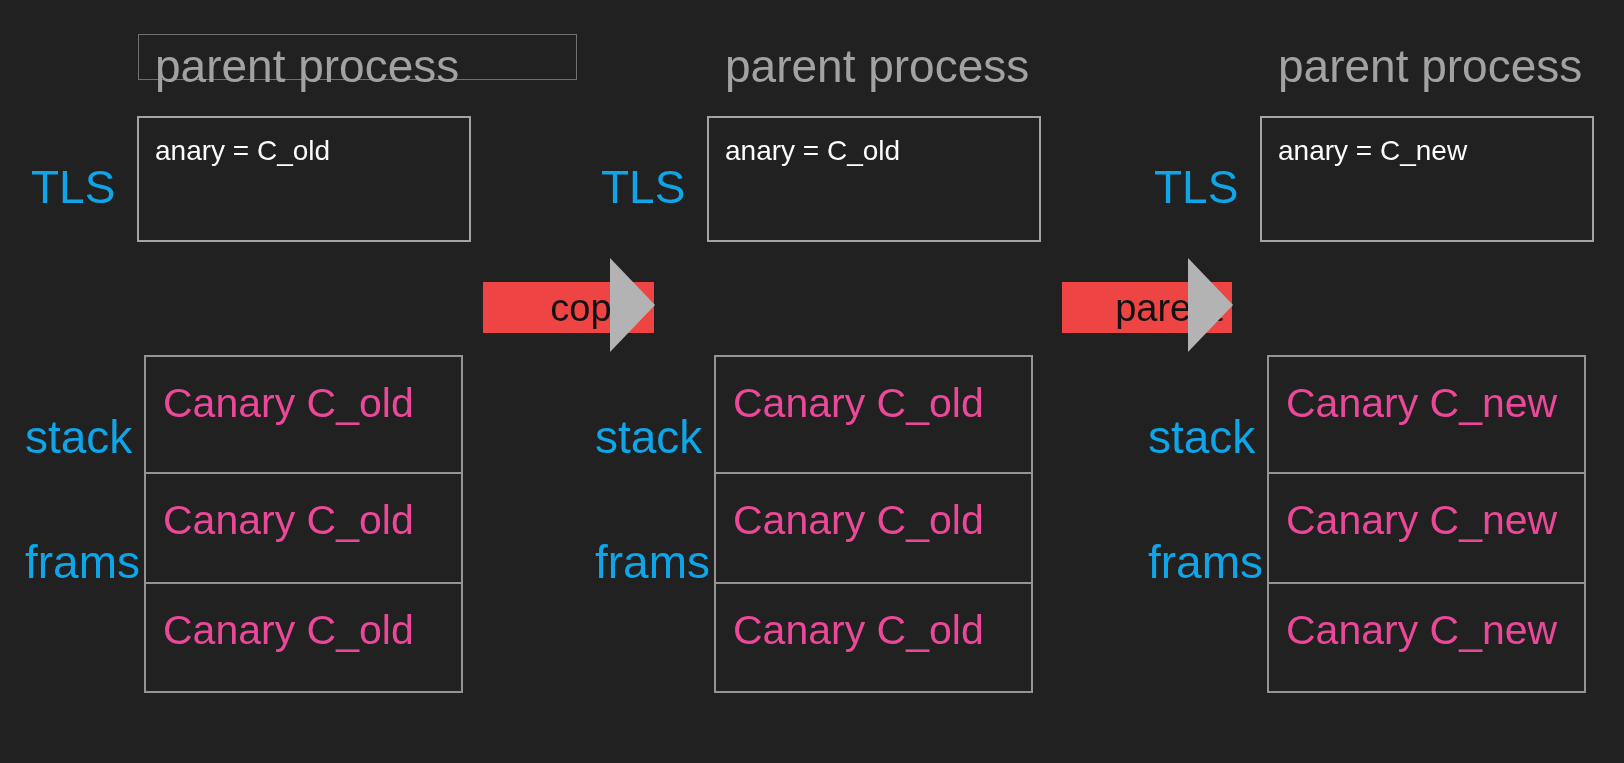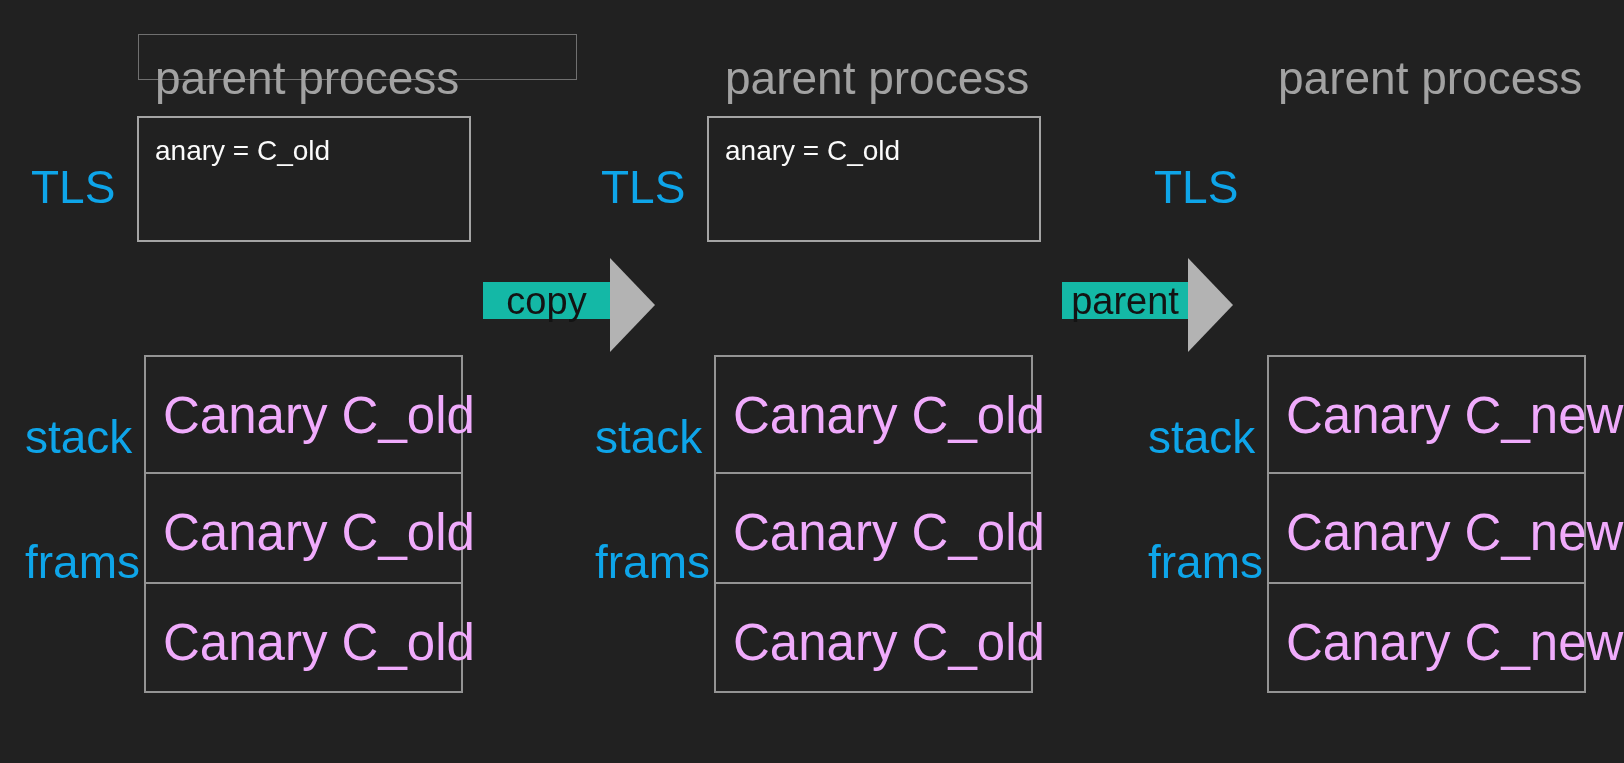--- a/index.html
+++ b/index.html
@@ -29,21 +29,21 @@
     top: 34px;
     width: 437px;
     height: 44px;
     border: 1px solid #707070;
     background: transparent;
     z-index: 1;
   }
   .col-header {
     position: absolute;
     left: 155px;
-    top: 55px;
+    top: 43px;
     font-size: 46px;
     line-height: 1;
     color: #a2a2a2;
     white-space: nowrap;
     z-index: 2;
   }
   .tls-box {
     position: absolute;
     left: 137px;
     top: 116px;
@@ -76,37 +76,38 @@
     position: absolute;
     left: 144px;
     top: 355px;
     width: 319px;
     height: 338px;
     border: 2px solid #949494;
     box-sizing: border-box;
   }
   .stack-row {
     box-sizing: border-box;
-    padding: 33px 10px 0 17px;
-    font-size: 51px;
+    padding: 26px 10px 0 17px;
+    font-size: 41px;
     line-height: 1;
-    color: #f0abfc;
+    color: #ec4899;
     white-space: nowrap;
   }
   .stack-row.r1 { height: 117px; border-bottom: 2px solid #949494; }
   .stack-row.r2 { height: 110px; border-bottom: 2px solid #949494; }
   .stack-row.r3 { height: 105px; }
   .arrow-body {
     position: absolute;
     top: 282px;
-    height: 37px;
-    background: #14b8a6;
+    height: 51px;
+    background: #ef4444;
     display: flex;
     align-items: center;
     justify-content: center;
+    padding-left: 44px;
   }
   .arrow-label {
     font-size: 38px;
     line-height: 1;
     color: #131313;
     white-space: nowrap;
   }
   .arrow-head {
     position: absolute;
     top: 258px;
@@ -155,20 +156,23 @@
     <div class="side-label label-frams">frams</div>
     <div class="stack-box">
       <div class="stack-row r1">Canary C_old</div>
       <div class="stack-row r2">Canary C_old</div>
       <div class="stack-row r3">Canary C_old</div>
     </div>
   </div>
 
   <div class="column col-3">
     <div class="col-header">parent process</div>
+    <div class="tls-box">
+      <div class="tls-value">anary = C_new</div>
+    </div>
     <div class="side-label label-tls">TLS</div>
     <div class="side-label label-stack">stack</div>
     <div class="side-label label-frams">frams</div>
     <div class="stack-box">
       <div class="stack-row r1">Canary C_new</div>
       <div class="stack-row r2">Canary C_new</div>
       <div class="stack-row r3">Canary C_new</div>
     </div>
   </div>
 

